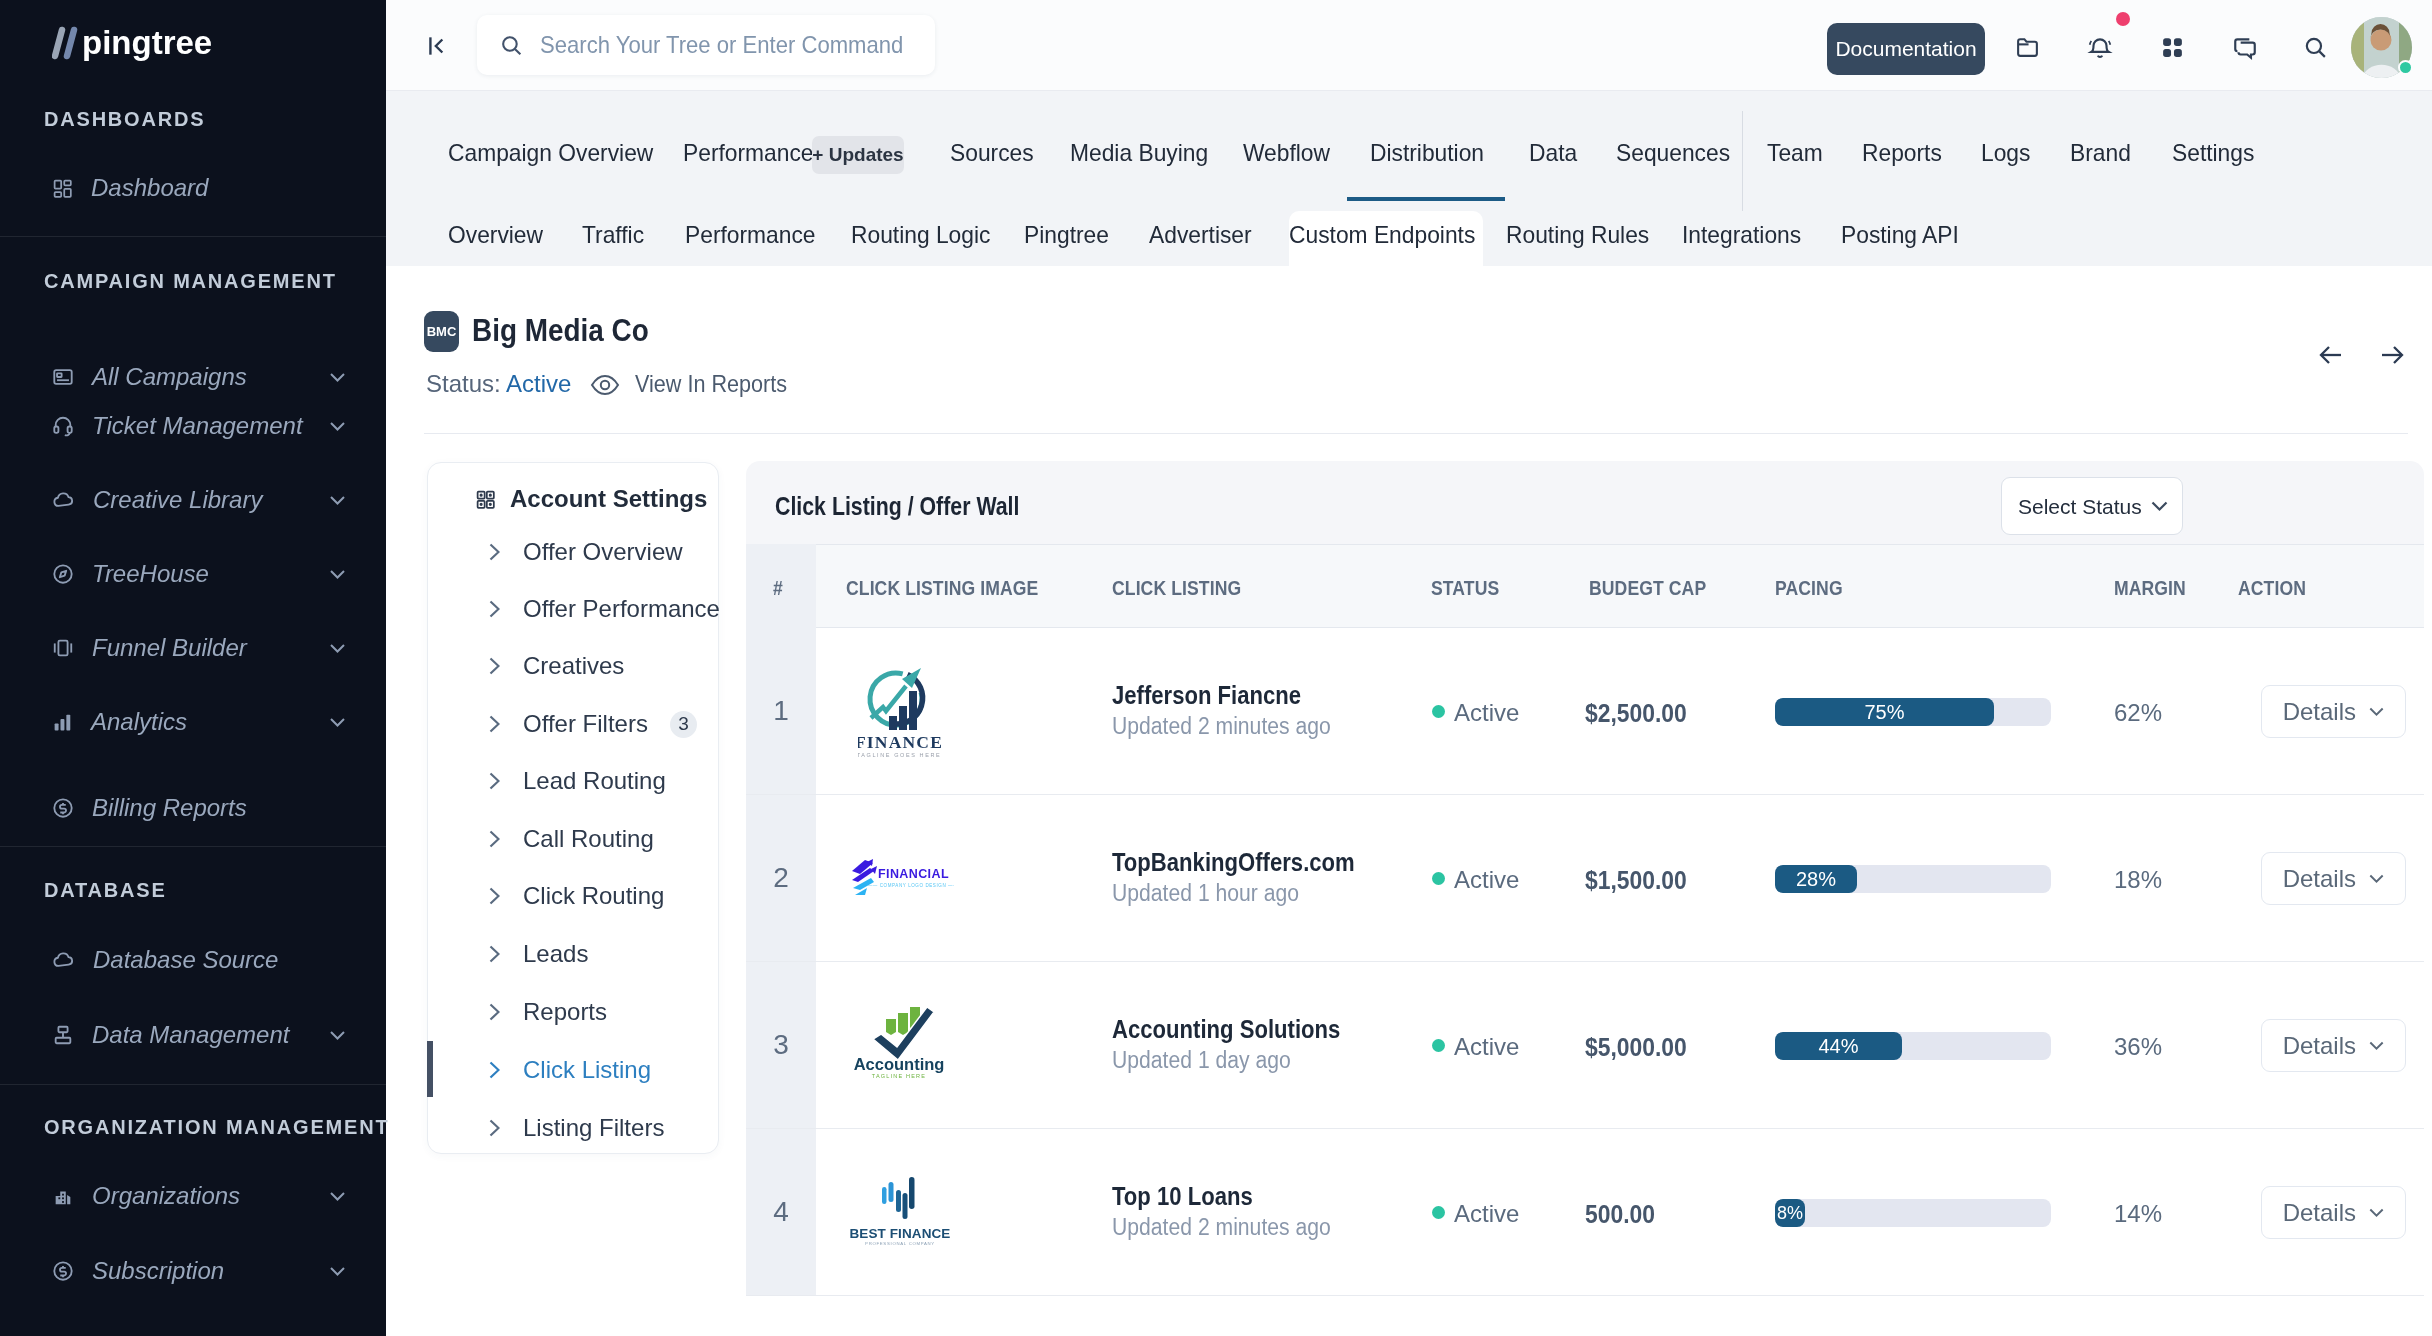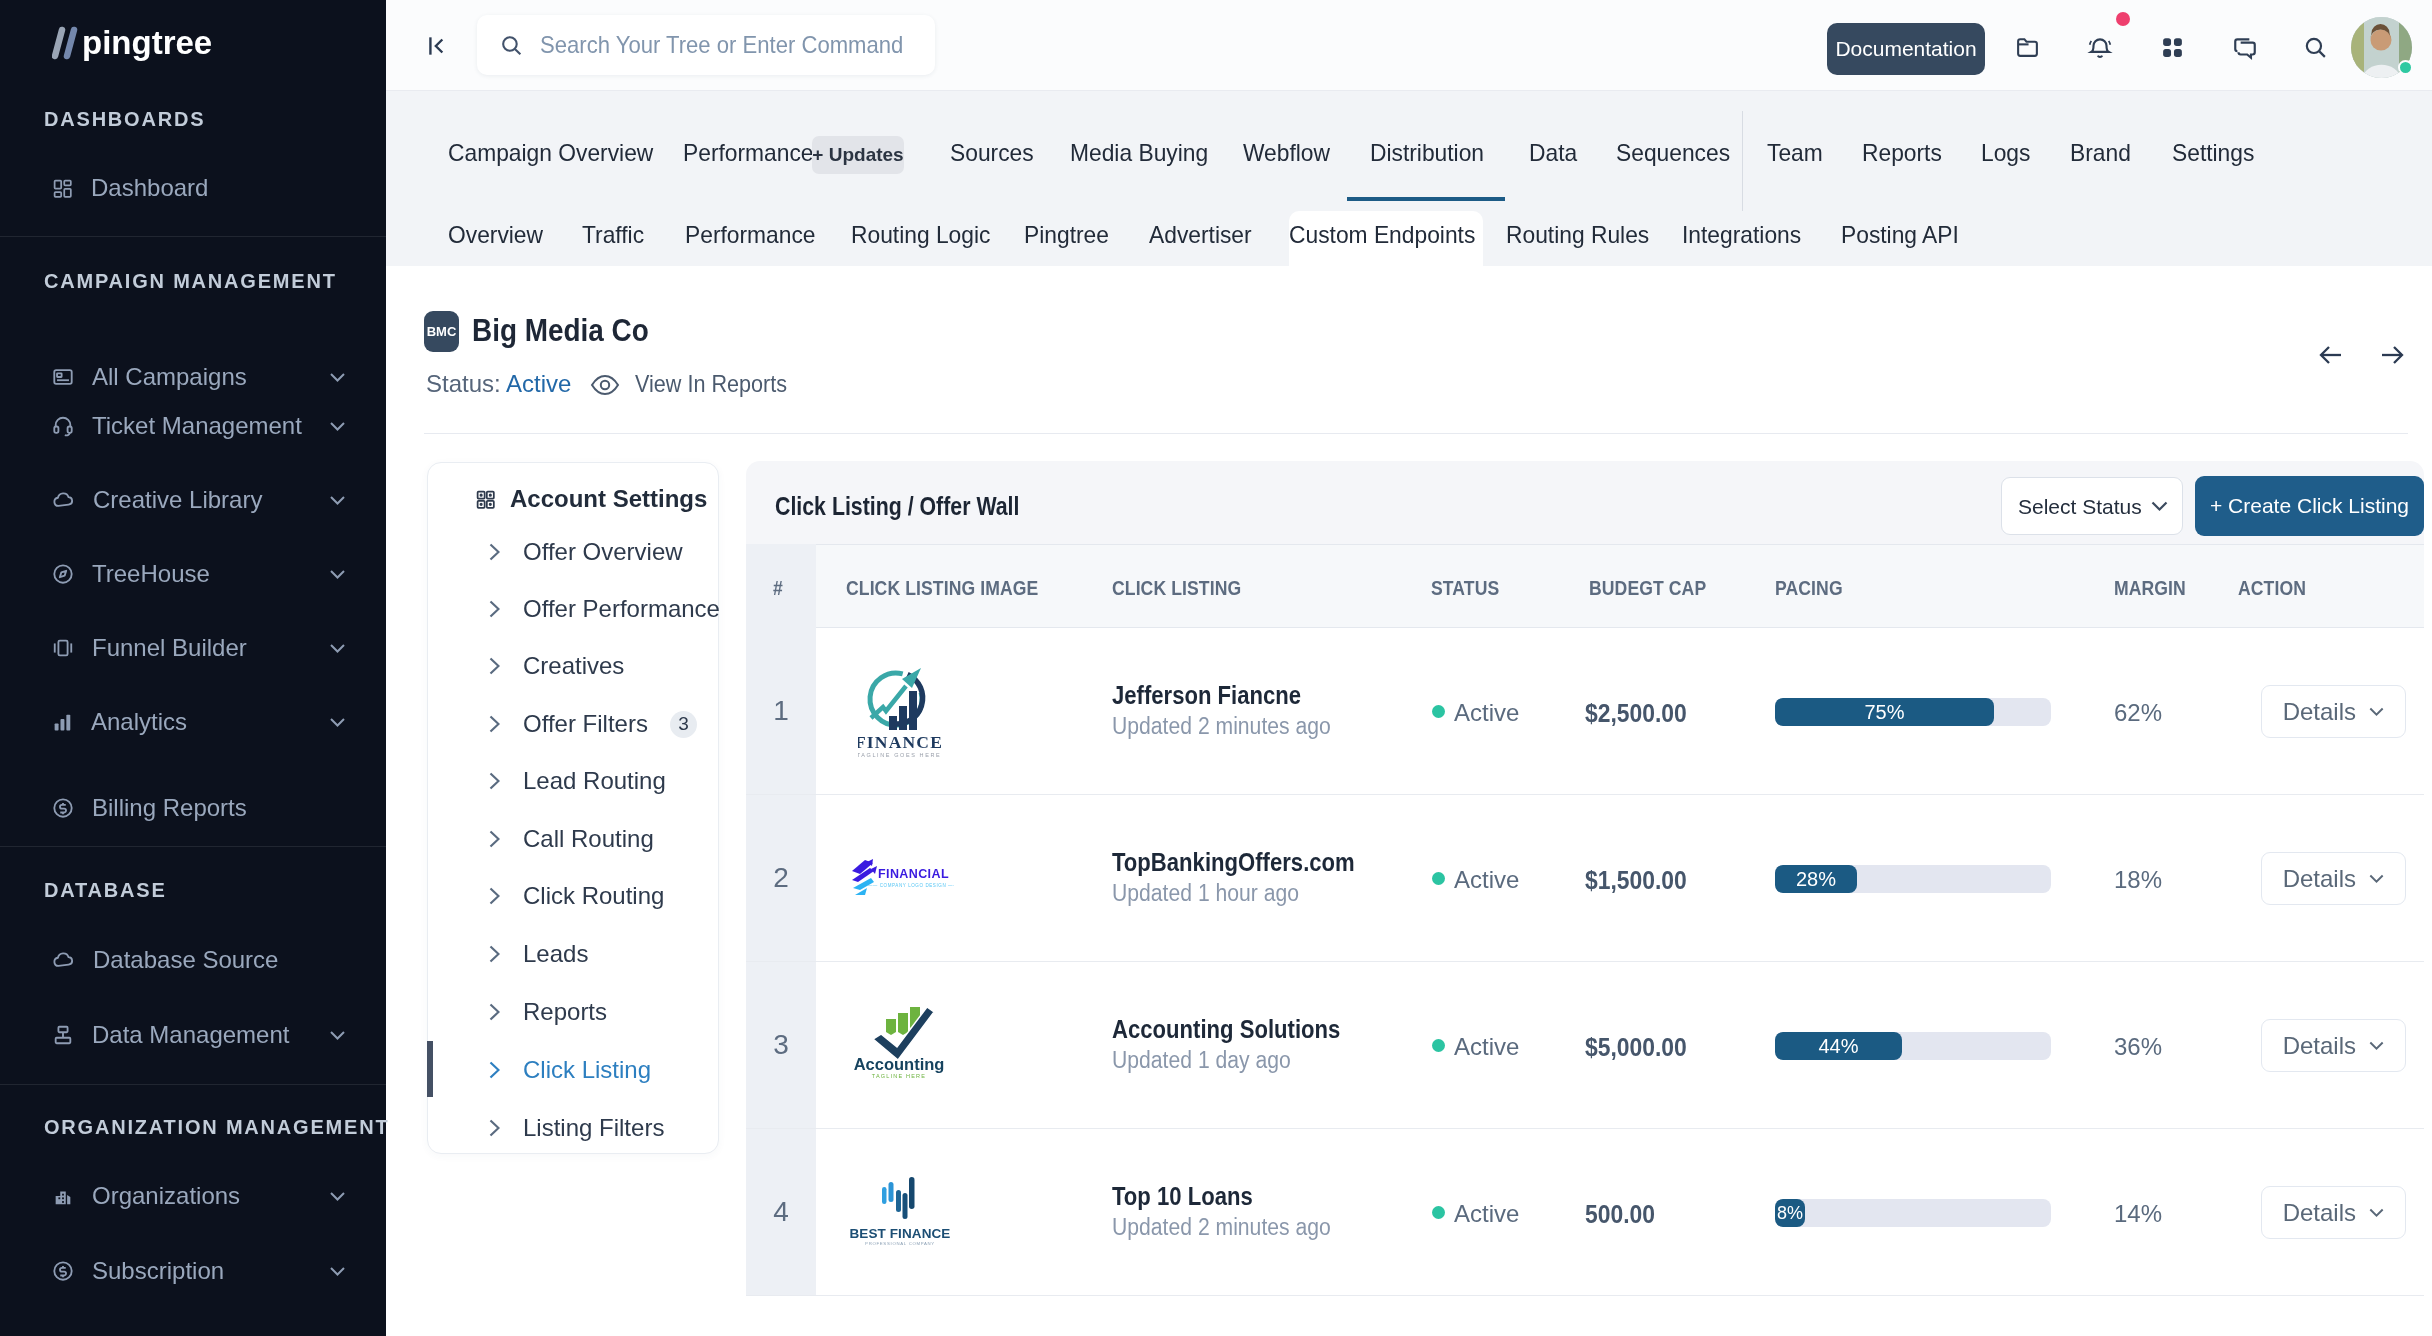--- a/index.html
+++ b/index.html
@@ -4,21 +4,21 @@
 <title>Pingtree</title>
 <style>
 * { margin:0; padding:0; box-sizing:border-box; }
 html,body { width:2432px; height:1336px; overflow:hidden; }
 body { font-family:"Liberation Sans", sans-serif; background:#fff; position:relative; }
 .abs { position:absolute; }
 
 #sidebar { position:absolute; left:0; top:0; width:386px; height:1336px; background:#0c111d; }
 .sdiv { position:absolute; left:0; width:386px; height:1px; background:rgba(255,255,255,0.09); }
 .shead { position:absolute; left:44px; font-size:20px; font-weight:bold; letter-spacing:1.8px; color:#c2ccd9; white-space:nowrap; }
-.sitem { position:absolute; left:52px; height:40px; display:flex; align-items:center; color:#9aa8bd; font-size:24px; white-space:nowrap; }
+.sitem { position:absolute; left:52px; height:40px; display:flex; align-items:center; color:#9aa8bd; font-size:24px; white-space:nowrap;font-style:italic; }
 .sitem svg { margin-right:18px; }
 .schev { position:absolute; left:278px; }
 
 #topbar { position:absolute; left:386px; top:0; width:2046px; height:91px; background:#fbfcfd; border-bottom:1px solid #e9ebf0; }
 #searchbox { position:absolute; left:91px; top:15px; width:458px; height:60px; background:#fff; border-radius:10px; box-shadow:0 1px 4px rgba(40,60,90,0.08); display:flex; align-items:center; }
 #searchbox .ph { color:#8195ad; font-size:24px; margin-left:16px; white-space:nowrap; transform:scaleX(0.92); transform-origin:0 50%; }
 #docbtn { position:absolute; left:1441px; top:23px; width:158px; height:52px; background:#36495f; border-radius:10px; color:#fff; font-size:21px; display:flex; align-items:center; justify-content:center; white-space:nowrap; }
 .tbico { position:absolute; top:35px; }
 
 #tabband { position:absolute; left:386px; top:91px; width:2046px; height:175px; background:#f2f4f7; }
@@ -352,21 +352,20 @@
 </div>
 <div id="panel">
   <div id="phead"></div>
   <div id="ptitle">Click Listing / Offer Wall</div>
   <div id="selstat">
       <span style="position:absolute;left:16px;top:17px;font-size:21px;color:#242e3d;white-space:nowrap;">Select Status</span>
     <svg style="position:absolute;right:14px;top:23px;" width="17" height="11" viewBox="0 0 17 11" fill="none" stroke="#3c4a5e" stroke-width="2.2">
         <polyline points="1.5,1.5 8.5,8.5 15.5,1.5"></polyline>
       </svg>
     </div>
-  <div id="createbtn">+ Create Click Listing</div>
   <div id="thead">
     <span class="th" style="left:27px;">#</span>
     <span class="th" style="left:100px;">CLICK LISTING IMAGE</span>
     <span class="th" style="left:366px;">CLICK LISTING</span>
     <span class="th" style="left:685px;">STATUS</span>
     <span class="th" style="left:843px;">BUDEGT CAP</span>
     <span class="th" style="left:1029px;">PACING</span>
     <span class="th" style="left:1368px;">MARGIN</span>
     <span class="th" style="left:1492px;">ACTION</span>
   </div>

